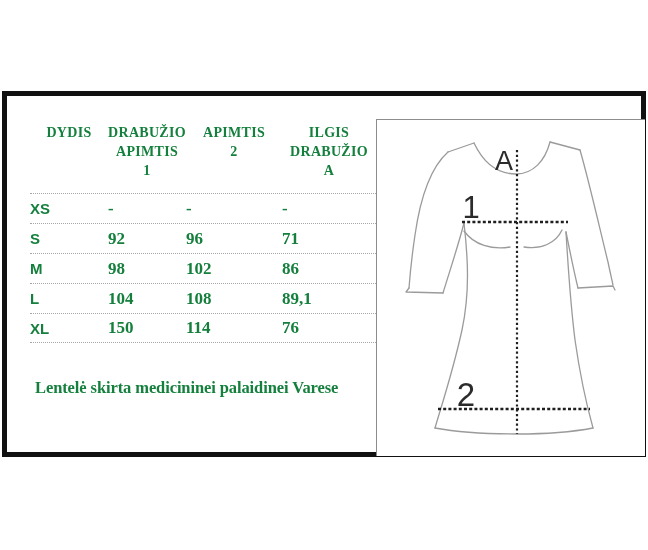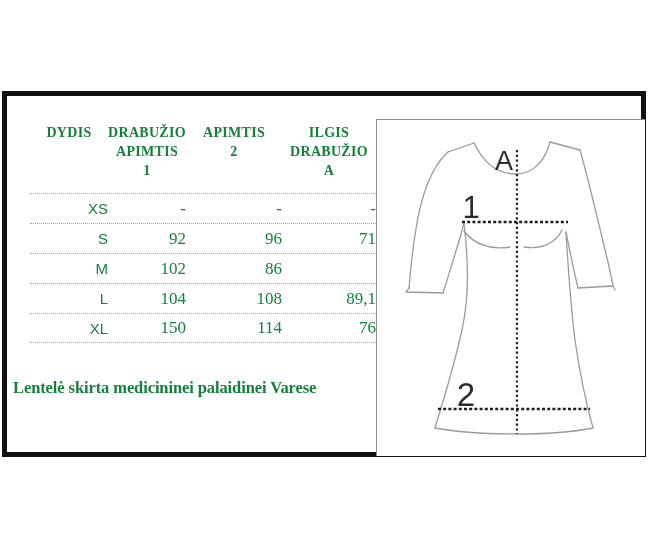--- a/index.html
+++ b/index.html
@@ -21,24 +21,24 @@
   .thead{display:grid;grid-template-columns:78px 78px 96px 94px;height:72px;}
   .th{
     text-align:center;font-weight:bold;font-size:14px;line-height:19px;
     letter-spacing:0.3px;padding-top:2px;
   }
   .tbody .tr{
     display:grid;grid-template-columns:78px 78px 96px 94px;height:30px;
     border-top:1px dotted #a5a5a5;box-sizing:border-box;align-items:center;
   }
   .tbody .tr:last-child{border-bottom:1px dotted #a5a5a5;}
-  .td{text-align:right;font-size:17px;font-weight:normal;}
+  .td{text-align:left;font-size:17px;font-weight:bold;}
   .td.size{font-family:"Liberation Sans","DejaVu Sans",sans-serif;font-size:15px;}
   .caption{
-    position:absolute;left:13px;top:378px;width:344px;
+    position:absolute;left:35px;top:378px;width:344px;
     font-size:16.5px;font-weight:bold;letter-spacing:-0.1px;white-space:nowrap;
   }
   .sketch-label{
     font-family:"Liberation Sans","DejaVu Sans",sans-serif;fill:#2b2b2b;
   }
 </style>
 </head>
 <body>
 
 <div class="stage">
@@ -76,20 +76,21 @@
         <div class="td">-</div>
       </div>
       <div class="tr">
         <div class="td size">S</div>
         <div class="td">92</div>
         <div class="td">96</div>
         <div class="td">71</div>
       </div>
       <div class="tr">
         <div class="td size">M</div>
+        <div class="td">98</div>
         <div class="td">102</div>
         <div class="td">86</div>
       </div>
       <div class="tr">
         <div class="td size">L</div>
         <div class="td">104</div>
         <div class="td">108</div>
         <div class="td">89,1</div>
       </div>
       <div class="tr">

